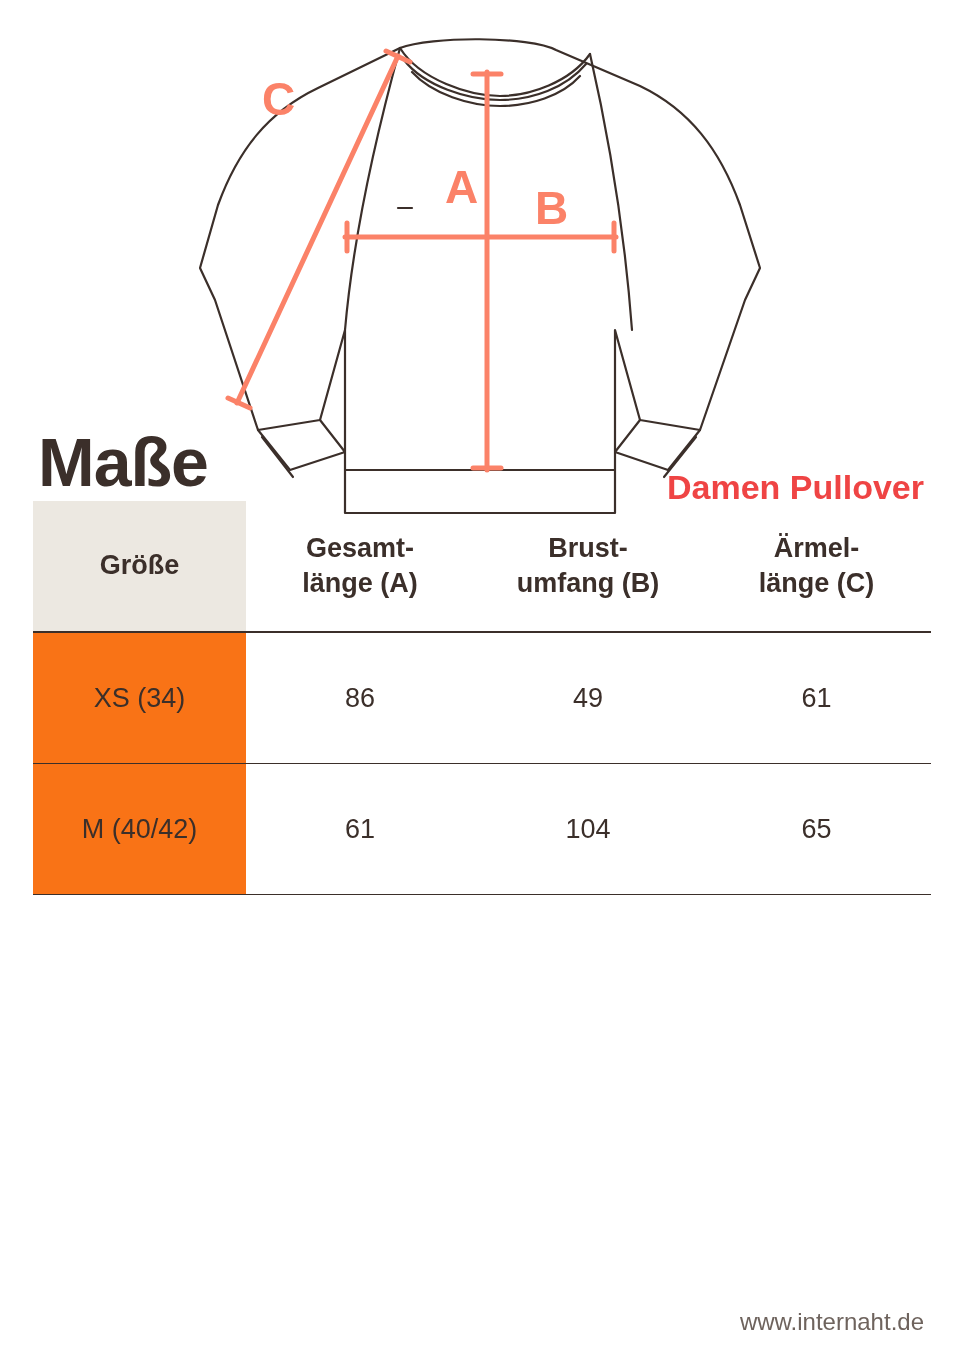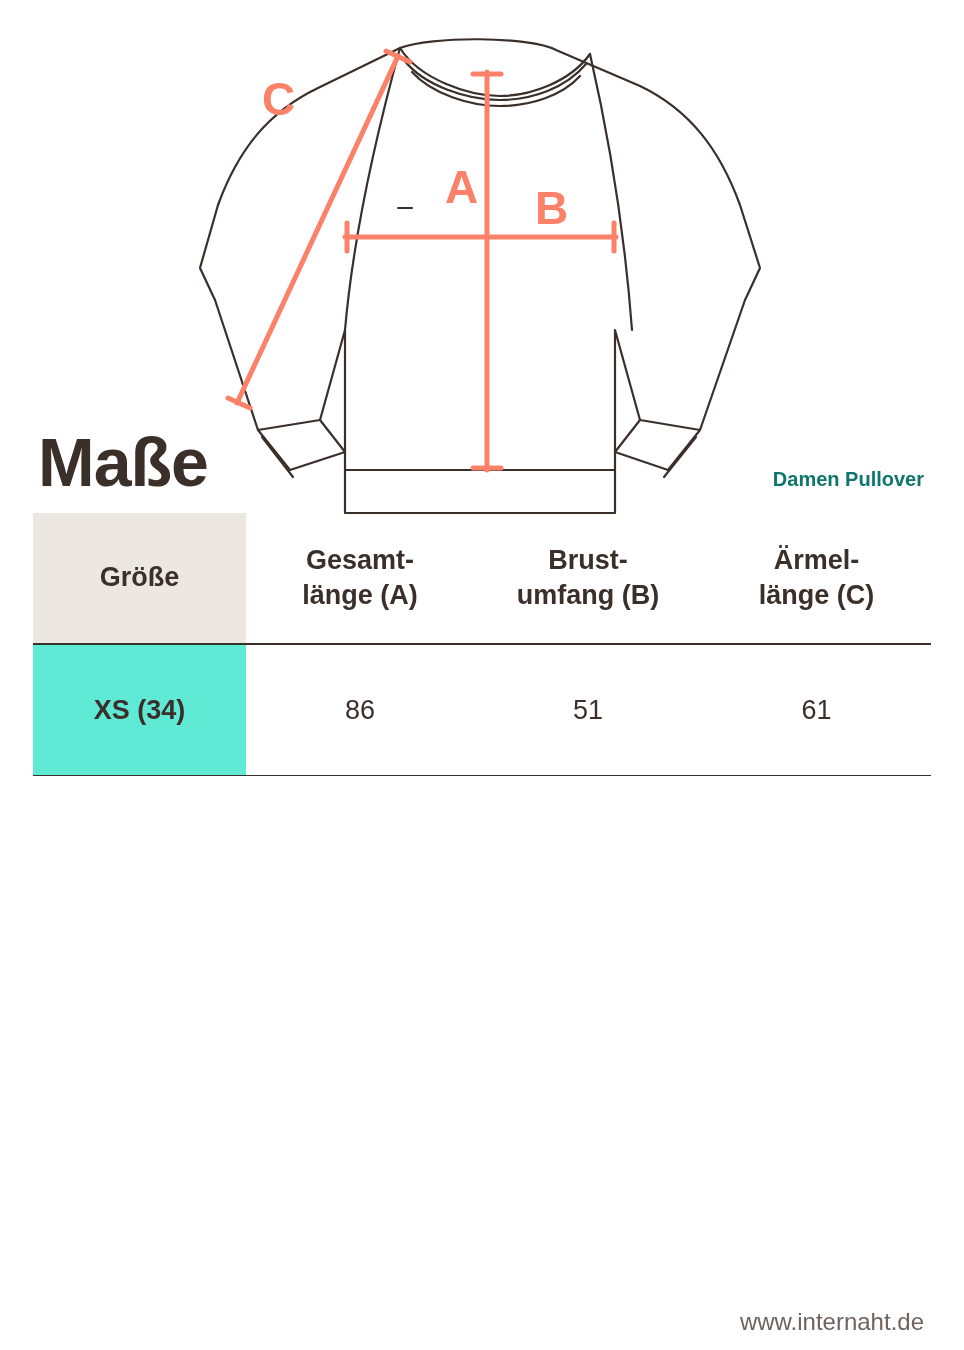--- a/index.html
+++ b/index.html
@@ -43,30 +43,30 @@
     font-size: 68px;
     font-weight: bold;
     letter-spacing: -1px;
     color: #3b2f2a;
     line-height: 1;
   }
   .subtitle {
     position: absolute;
     right: 40px;
     top: 40px;
-    font-size: 20px;
+    font-size: 34px;
     font-weight: bold;
-    color: #0f766e;
+    color: #ef4444;
   }
 
   
   .table {
     position: absolute;
     left: 33px;
-    top: 513px;
+    top: 501px;
     width: 898px;
     border-collapse: collapse;
   }
   .table col.c1 { width: 213px; }
   .table col.c2 { width: 228px; }
   .table col.c3 { width: 228px; }
   .table col.c4 { width: 229px; }
 
   .table th, .table td {
     border: none;
@@ -91,23 +91,22 @@
   .body-row td {
     height: 130px;
     font-size: 27px;
     color: #3b2f2a;
     border-bottom: 1.5px solid #3b2f2a;
   }
   .body-row:last-child td {
     border-bottom: 1.5px solid #3b2f2a;
   }
   .body-row td.first {
-    background: #5eead4;
+    background: #f97316;
     font-size: 27px;
-    font-weight: bold;
   }
 
   
   .footer {
     position: absolute;
     right: 40px;
     top: 1308px;
     font-size: 24px;
     color: #6e635d;
   }
@@ -218,19 +217,25 @@
           <span>Ärmel-</span>
           <span>länge (C)</span>
         </div>
       </th>
     </tr>
   </thead>
   <tbody>
     <tr class="body-row">
       <td class="first">XS (34)</td>
       <td>86</td>
-      <td>51</td>
+      <td>49</td>
       <td>61</td>
+    </tr>
+    <tr class="body-row">
+      <td class="first">M (40/42)</td>
+      <td>61</td>
+      <td>104</td>
+      <td>65</td>
     </tr>
   </tbody>
 </table>
 
 <div class="footer">www.internaht.de</div>
 
 </body></html>

